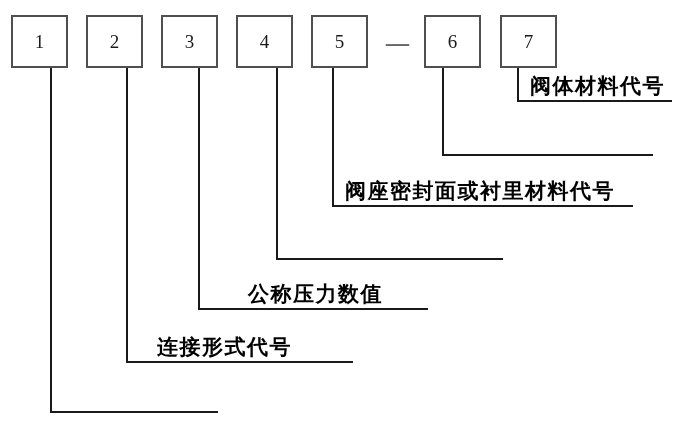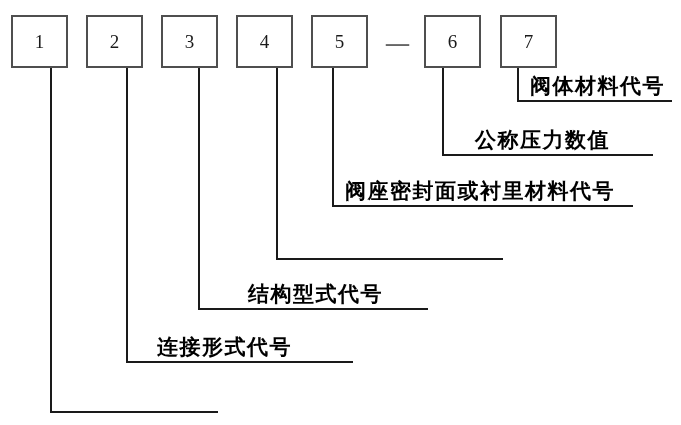--- a/index.html
+++ b/index.html
@@ -104,18 +104,17 @@
 
   <div class="hline" style="left:50px;  top:411px; width:168px"></div>
   <div class="hline" style="left:126px; top:361px; width:227px"></div>
   <div class="hline" style="left:198px; top:308px; width:230px"></div>
   <div class="hline" style="left:276px; top:258px; width:227px"></div>
   <div class="hline" style="left:332px; top:205px; width:301px"></div>
   <div class="hline" style="left:442px; top:154px; width:211px"></div>
   <div class="hline" style="left:517px; top:100px; width:155px"></div>
 
   <div class="lbl" style="left:157px; top:335px">连接形式代号</div>
-  <div class="lbl" style="left:248px; top:282px">结构型式代号</div>
+  <div class="lbl" style="left:248px; top:282px">公称压力数值</div>
   <div class="lbl" style="left:345px; top:179px">阀座密封面或衬里材料代号</div>
-  <div class="lbl" style="left:475px; top:128px">公称压力数值</div>
   <div class="lbl" style="left:530px; top:74px">阀体材料代号</div>
 
 </div>
 
 </body></html>

